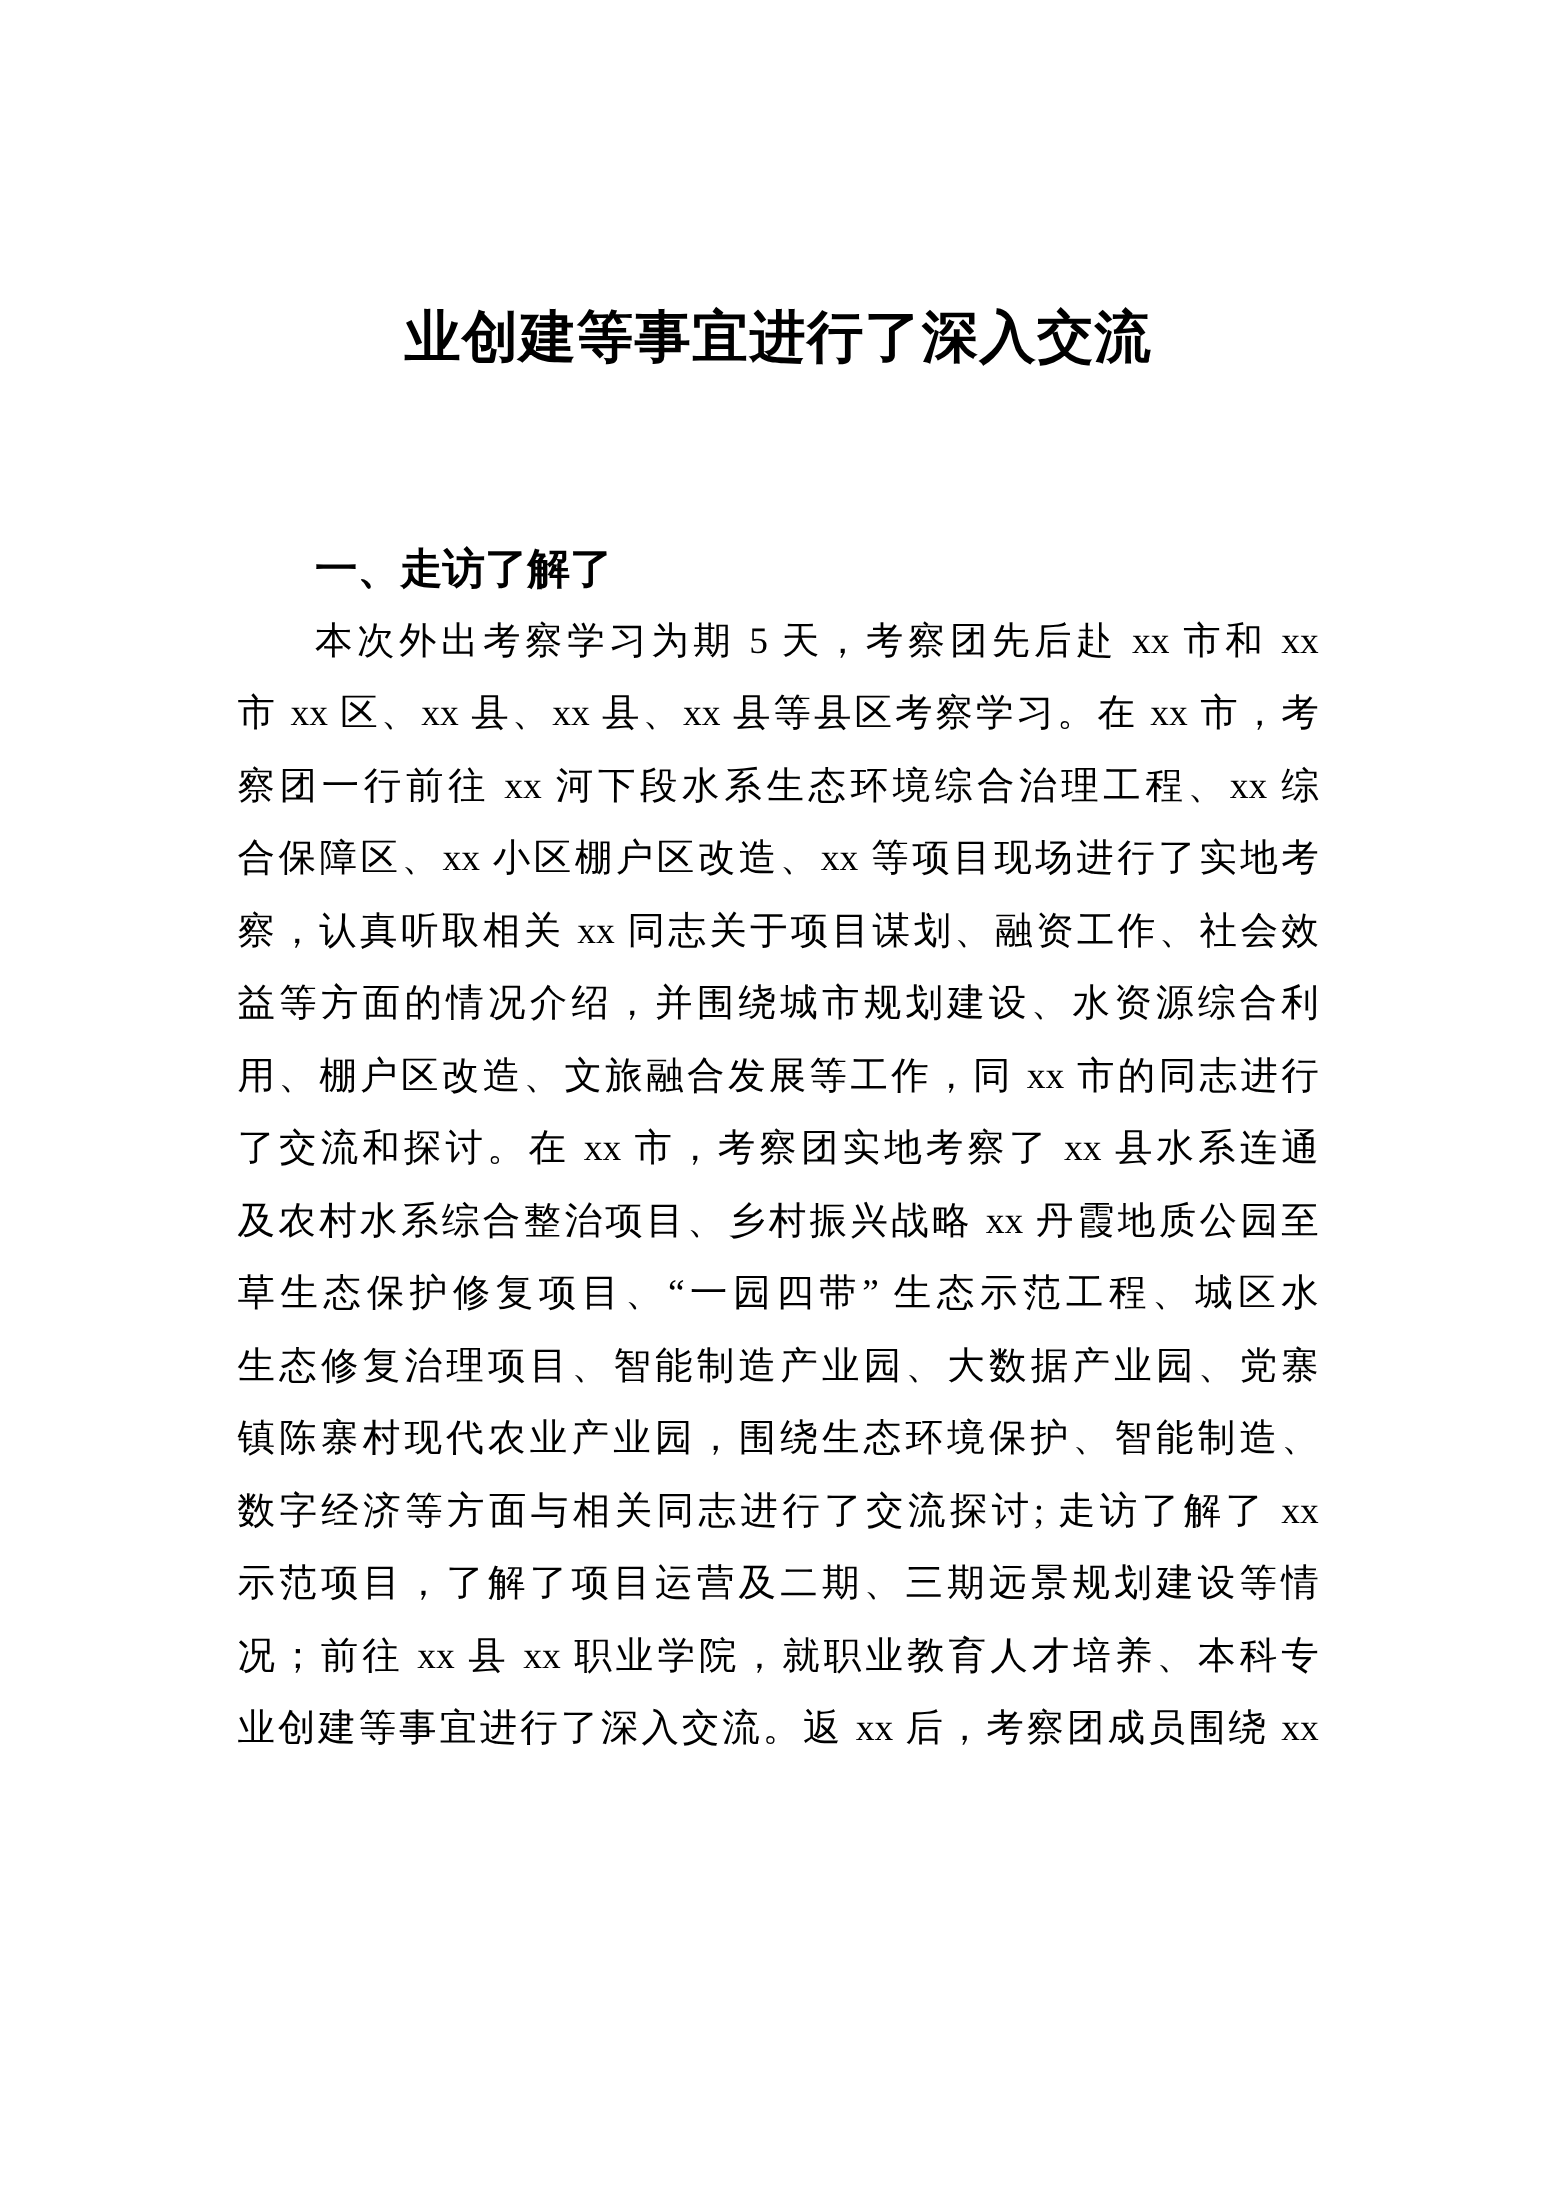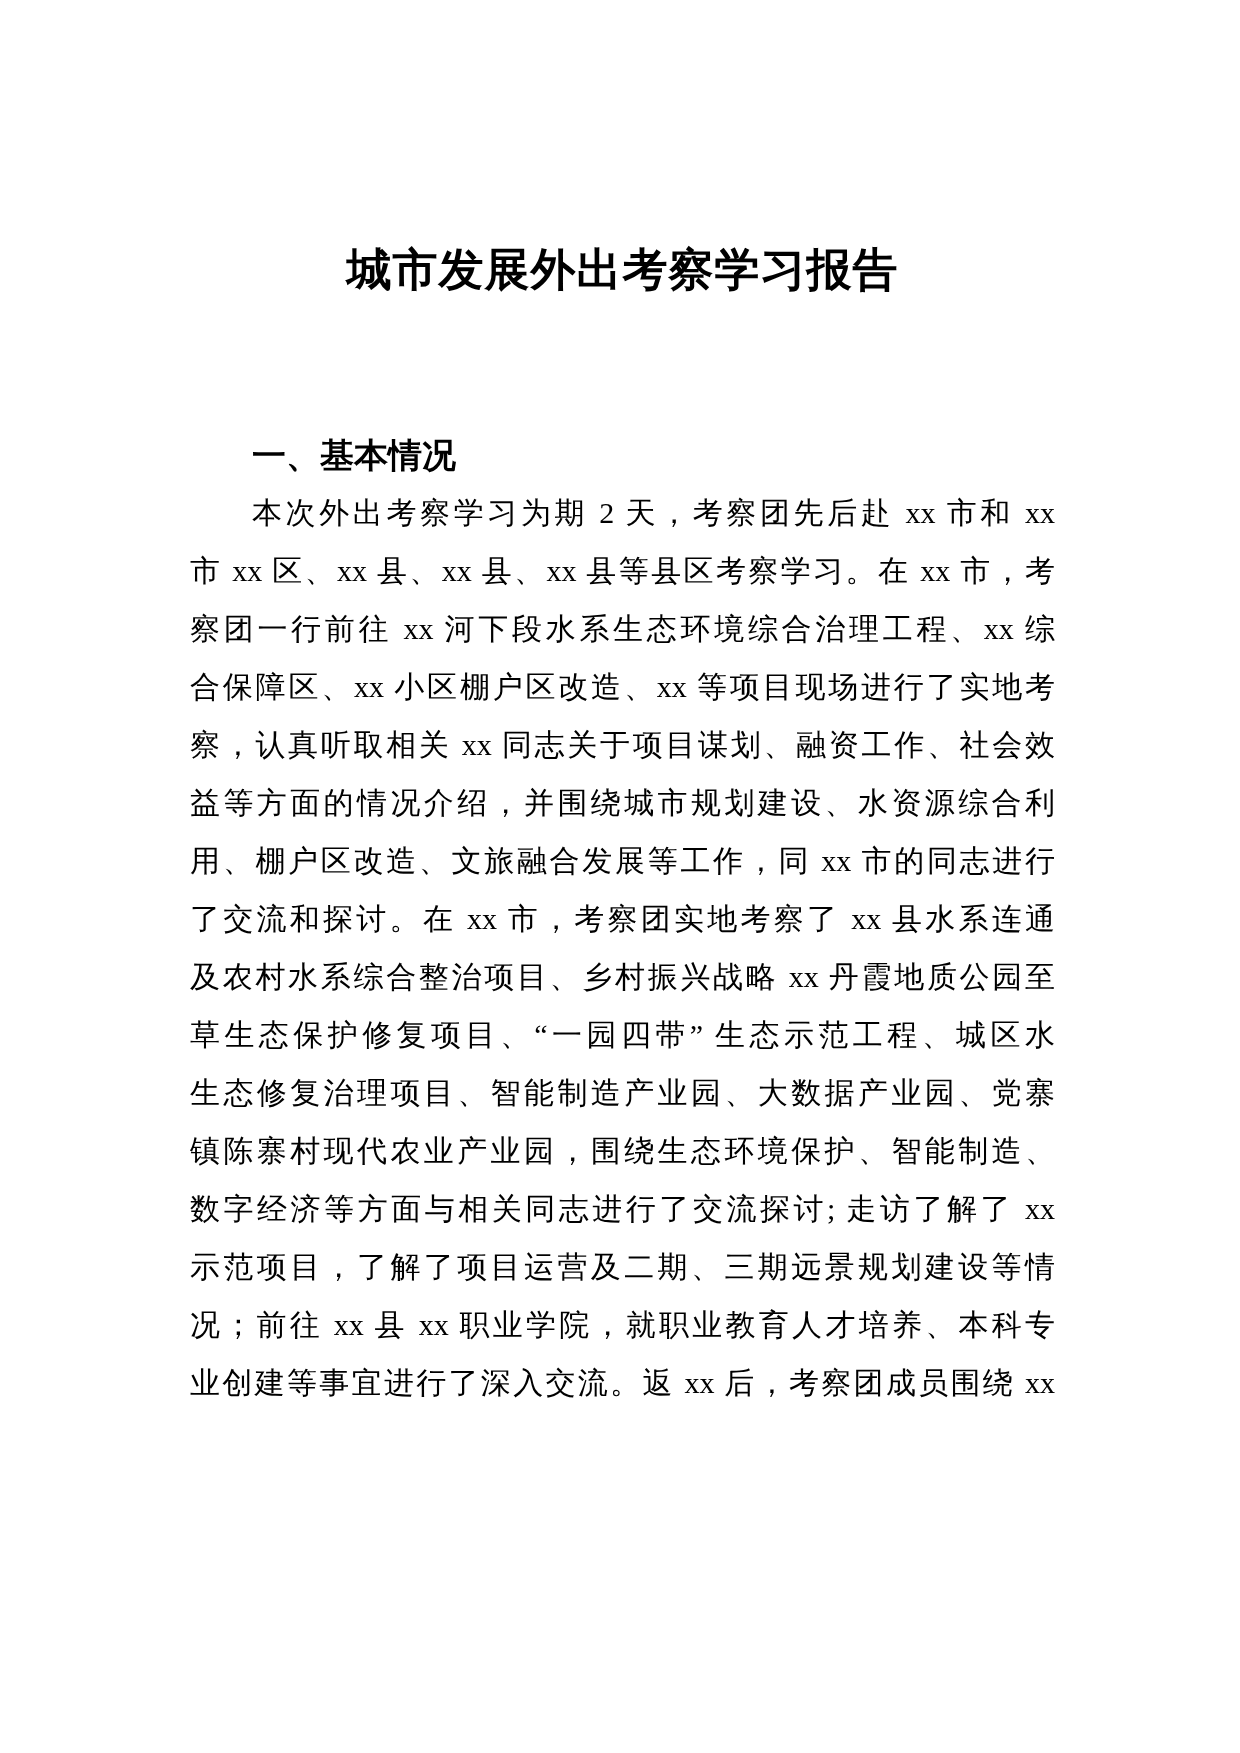--- a/index.html
+++ b/index.html
@@ -52,24 +52,24 @@
     white-space: normal;
   }
   .body-line.first {
     text-indent: 62px;
   }
 </style>
 </head>
 <body>
 
 <div class="page">
-  <h1 class="doc-title">城市发展外出考察学习报告</h1>
-  <h2 class="section-heading">一、基本情况</h2>
+  <h1 class="doc-title">业创建等事宜进行了深入交流</h1>
+  <h2 class="section-heading">一、走访了解了</h2>
   <div class="body-text">
-    <div class="body-line first">本次外出考察学习为期 2 天，考察团先后赴 xx 市和 xx</div>
+    <div class="body-line first">本次外出考察学习为期 5 天，考察团先后赴 xx 市和 xx</div>
     <div class="body-line">市 xx 区、xx 县、xx 县、xx 县等县区考察学习。在 xx 市，考</div>
     <div class="body-line">察团一行前往 xx 河下段水系生态环境综合治理工程、xx 综</div>
     <div class="body-line">合保障区、xx 小区棚户区改造、xx 等项目现场进行了实地考</div>
     <div class="body-line">察，认真听取相关 xx 同志关于项目谋划、融资工作、社会效</div>
     <div class="body-line">益等方面的情况介绍，并围绕城市规划建设、水资源综合利</div>
     <div class="body-line">用、棚户区改造、文旅融合发展等工作，同 xx 市的同志进行</div>
     <div class="body-line">了交流和探讨。在 xx 市，考察团实地考察了 xx 县水系连通</div>
     <div class="body-line">及农村水系综合整治项目、乡村振兴战略 xx 丹霞地质公园至</div>
     <div class="body-line">草生态保护修复项目、“一园四带” 生态示范工程、城区水</div>
     <div class="body-line">生态修复治理项目、智能制造产业园、大数据产业园、党寨</div>

